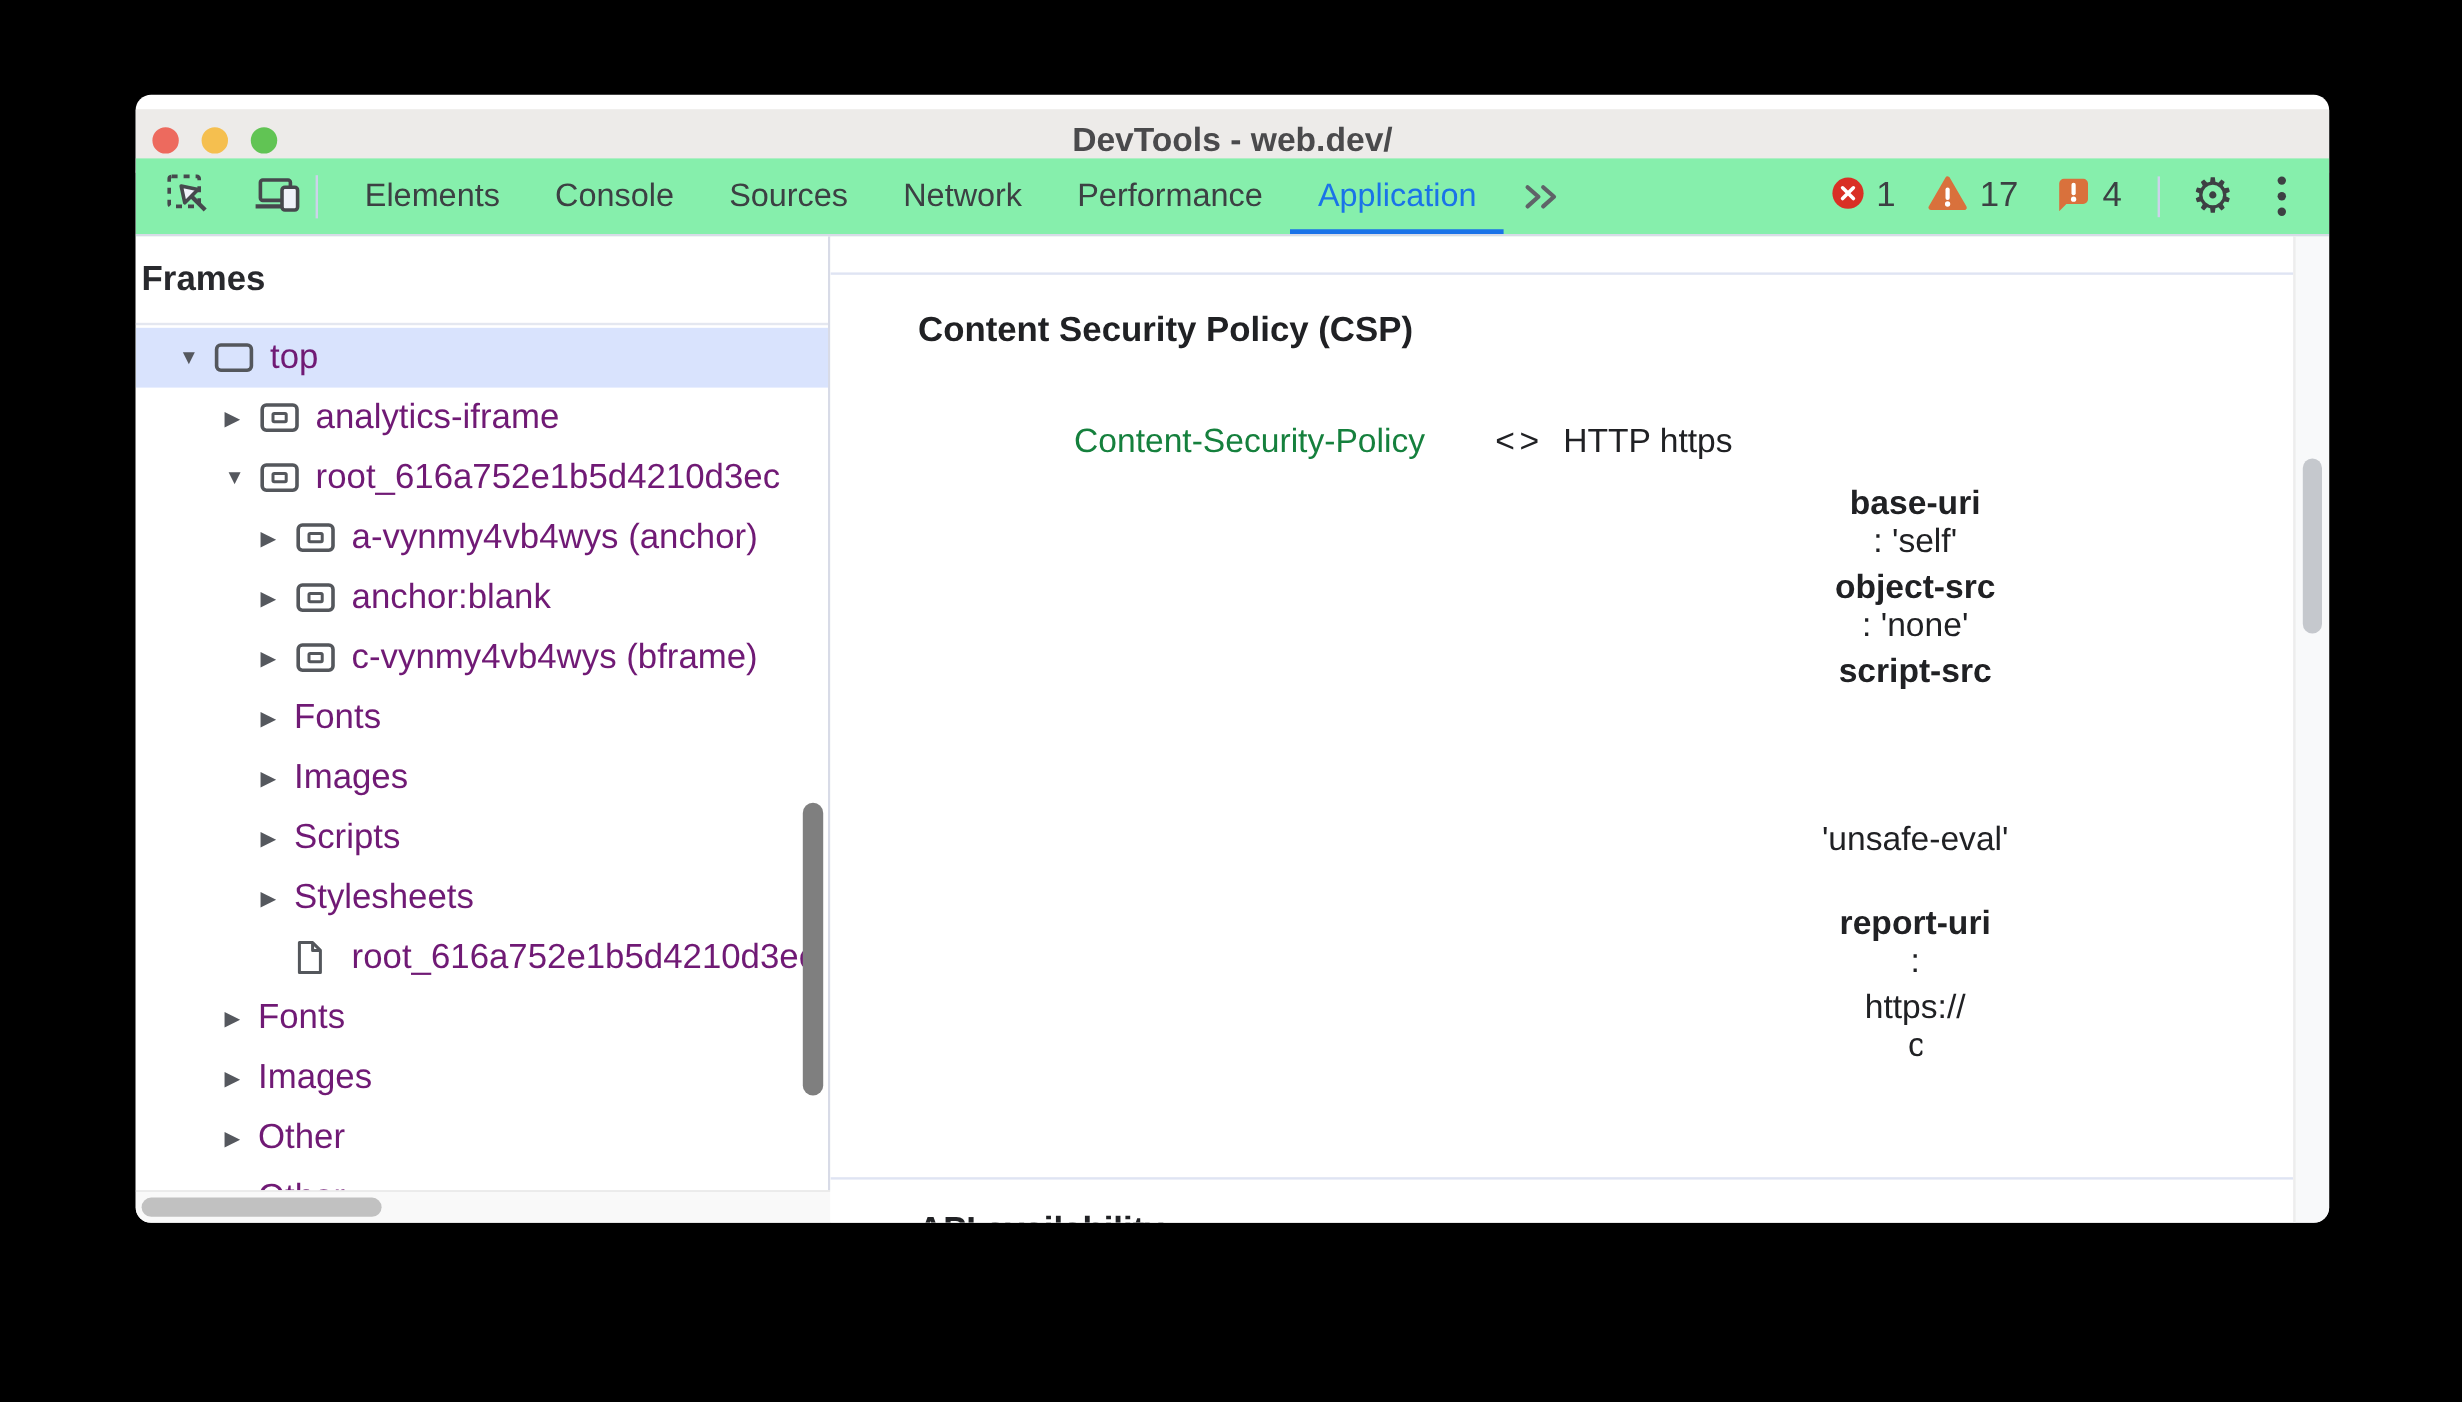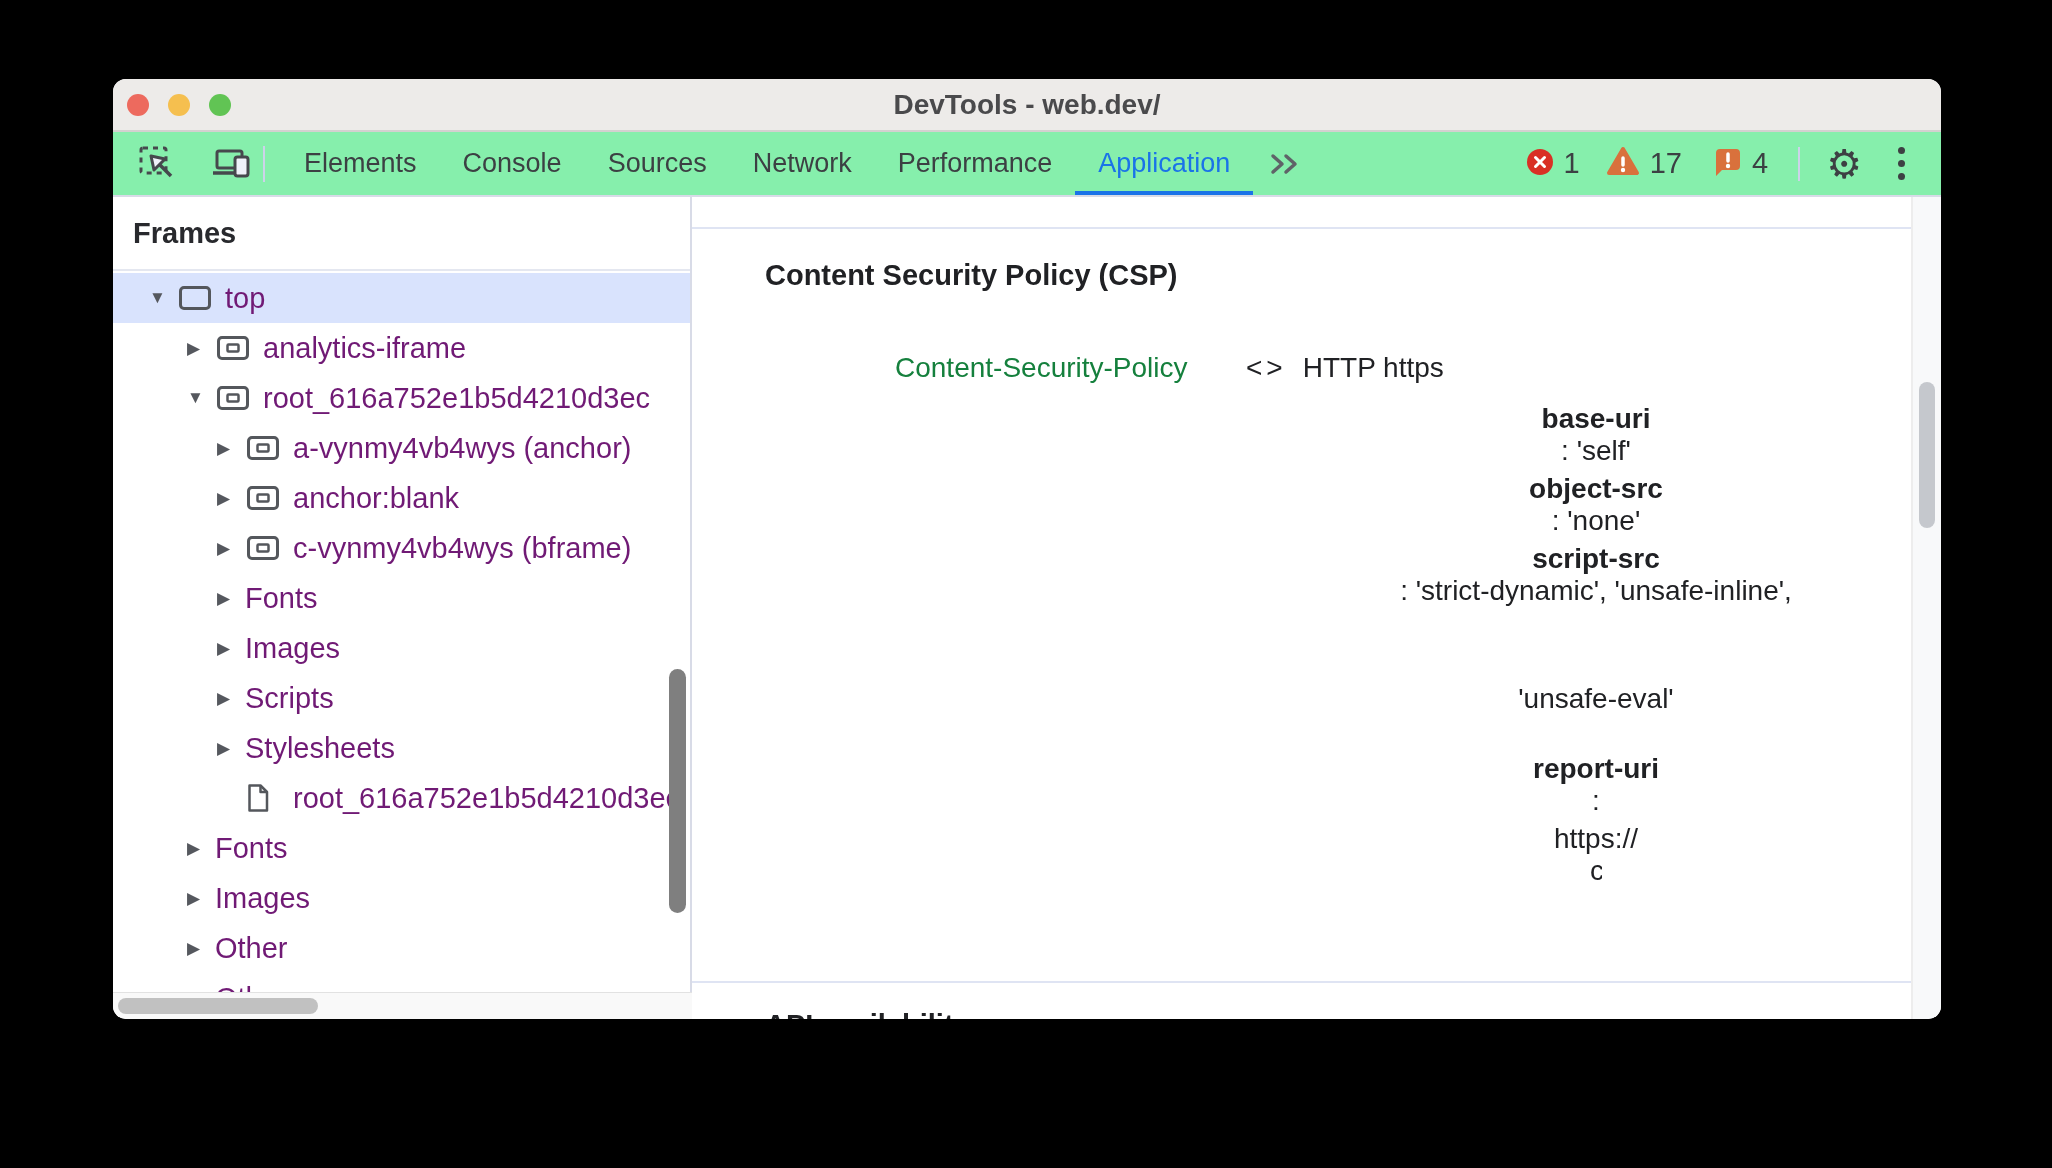--- a/index.html
+++ b/index.html
@@ -3,21 +3,21 @@
 <meta charset="utf-8">
 <style>
   * { margin:0; padding:0; box-sizing:border-box; }
   html,body { width:2052px; height:1168px; background:#000; overflow:hidden;
               font-family:"Liberation Sans", sans-serif; }
 
   .window { position:absolute; left:113px; top:79px; width:1828px; height:940px;
             border-radius:13px; background:#fff; overflow:hidden; }
 
   
-  .titlebar { position:absolute; left:0; top:0; width:100%; height:53px;
+  .titlebar { position:absolute; left:0; top:12px; width:100%; height:53px;
               background:#edebe9; border-bottom:2px solid #d3d1d0; }
   .light { position:absolute; top:15px; width:22px; height:22px; border-radius:50%; }
   .light.red    { left:14px; background:#ed6a5e; }
   .light.yellow { left:55px; background:#f5bf4f; }
   .light.green  { left:96px; background:#61c454; }
   .title { position:absolute; left:0; right:0; top:0; line-height:51px; text-align:center;
            font-size:28px; font-weight:700; color:#4a4a4c; }
 
   
   .toolbar { position:absolute; left:0; top:53px; width:100%; height:65px;
@@ -36,21 +36,21 @@
   .badge-count { font-size:29px; color:#3c4043; margin-left:10px; }
   .sep2 { width:2px; height:34px; background:#ccd3ea; margin:0 26px 0 30px; }
   .gear { font-size:40px; color:#3d4043; line-height:1; margin-right:30px; }
   .kebab { display:flex; flex-direction:column; gap:6px; padding:4px 6px; }
   .kebab i { width:7px; height:7px; border-radius:50%; background:#3d4043; }
 
   
   .sidebar { position:absolute; left:0; top:118px; width:579px; height:795px;
              background:#fff; border-right:2px solid #d8dbe7; overflow:hidden; }
   .panel-header { height:74px; border-bottom:2px solid #e4e7f0; line-height:72px;
-                  padding-left:20px; font-size:29px; font-weight:600; color:#28292d; }
+                  padding-left:5px; font-size:29px; font-weight:600; color:#28292d; }
   .tree { position:absolute; left:0; top:76px; right:0; bottom:0; overflow:hidden; }
   .tree-row { height:50px; display:flex; align-items:center; white-space:nowrap; }
   .tree-row.selected { background:var(--selection); }
   .twisty { display:inline-block; width:28px; font-size:17px; color:#55585e; flex:0 0 28px; }
   .t-icon { display:inline-flex; width:48px; flex:0 0 48px; align-items:center; }
   .t-label { font-size:29px; color:#701a75; }
   .vthumb { position:absolute; left:556px; top:472px; width:17px; height:244px;
             background:#7f7f7f; border-radius:9px; }
   .hscroll { position:absolute; left:0; top:913px; width:579px; height:27px;
              background:#f9f9f9; border-top:1px solid #e2e2e2; }
@@ -292,21 +292,20 @@
         <div class="csp-line">
           <b>base-uri</b>
           <span>: 'self'</span>
         </div>
         <div class="csp-line">
           <b>object-src</b>
           <span>: 'none'</span>
         </div>
         <div class="csp-line">
           <b>script-src</b>
-          <span>: 'strict-dynamic', 'unsafe-inline',</span>
         </div>
         <div class="csp-line"></div>
         <div class="csp-line">
           <span>'unsafe-eval'</span>
         </div>
         <div class="csp-line">
           <b>report-uri</b>
           <span>:</span>
         </div>
         <div class="csp-line">

